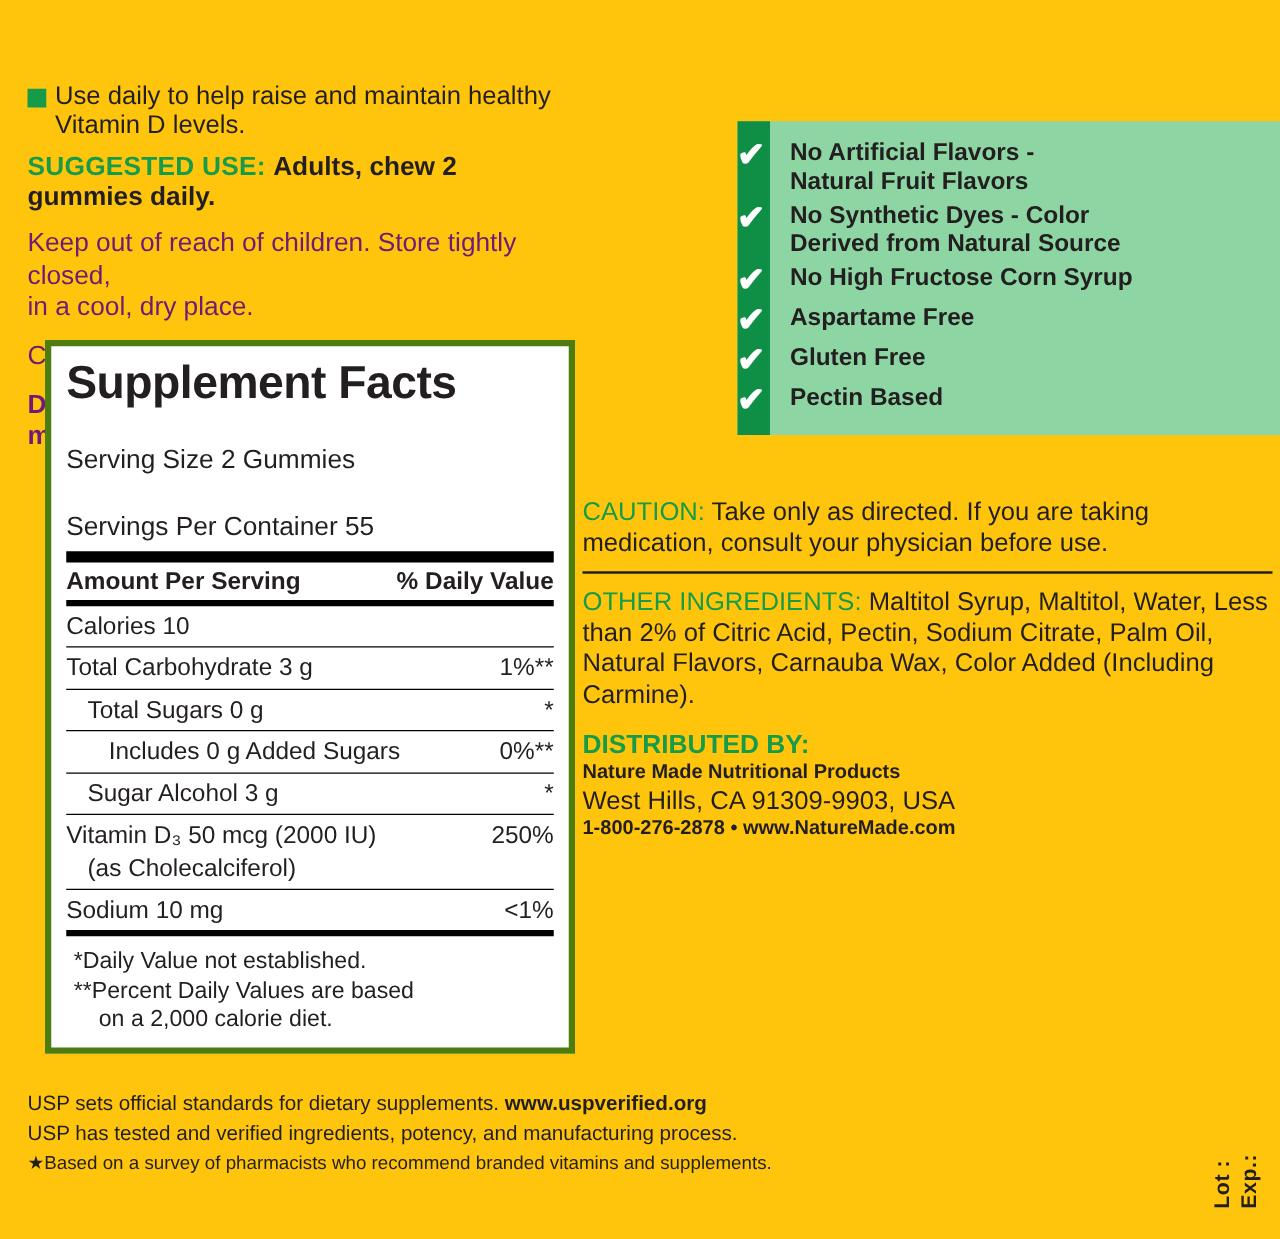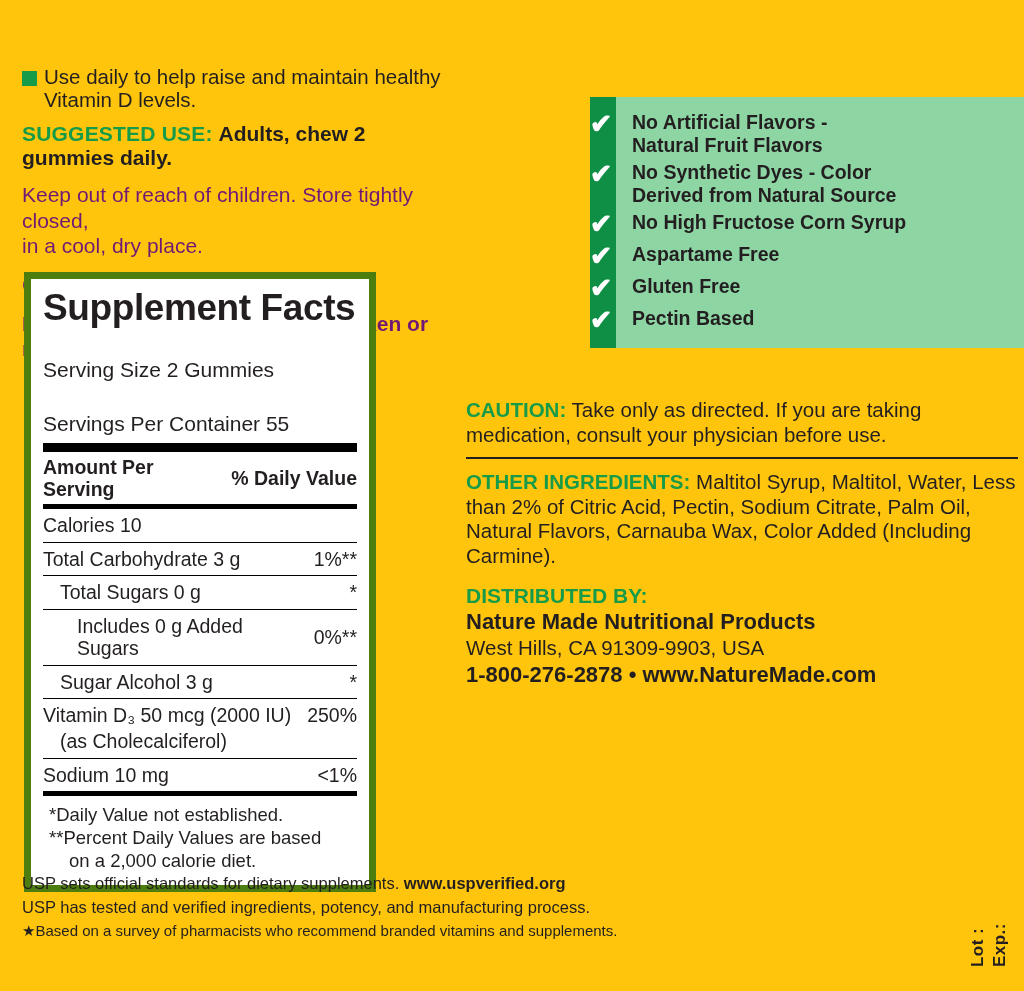--- a/index.html
+++ b/index.html
@@ -68,25 +68,25 @@
     color: #701a75;
   }
   .para.bold {
     font-weight: bold;
     margin-bottom: 14px;
   }
 
   
   .sf-panel {
     position: absolute;
-    left: 24px;
+    left: 36px;
     top: 272px;
-    width: 352px;
+    width: 424px;
     background: #ffffff;
-    border: 7px solid #4d7c0f;
+    border: 5px solid #4d7c0f;
     box-sizing: border-box;
     padding: 8px 12px 10px 12px;
   }
   .sf-title {
     font-size: 37px;
     font-weight: bold;
     letter-spacing: -0.4px;
     line-height: 1.05;
     margin: 2px 0 4px 0;
   }
@@ -193,37 +193,37 @@
     width: 552px;
   }
   .rc-para {
     font-size: 20.5px;
     line-height: 1.2;
     margin-bottom: 10px;
     color: #231f20;
   }
   .rc-label {
     color: #169B48;
-    font-weight: bold;
+    font-weight: normal;
   }
   .hr-black {
     border-bottom: 2.5px solid #231f20;
     margin: 8px 0 11px 0;
     width: 552px;
   }
   .dist-block { margin-top: 14px; }
   .dist-head {
     color: #169B48;
     font-weight: bold;
     font-size: 21px;
     line-height: 1.2;
   }
   .dist-bold {
     font-weight: bold;
-    font-size: 22px;
+    font-size: 16px;
     line-height: 1.25;
   }
   .dist-norm {
     font-size: 20.5px;
     line-height: 1.25;
   }
 
   
   .lot-exp {
     position: absolute;

